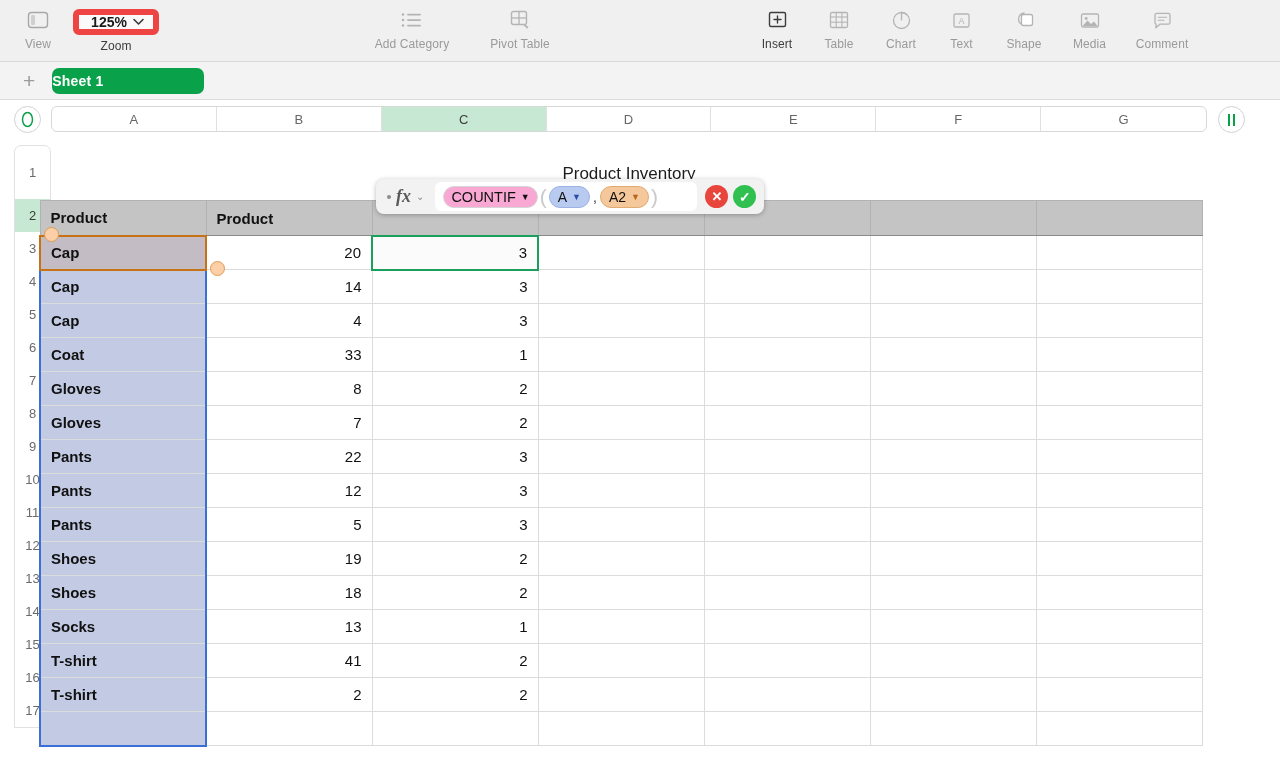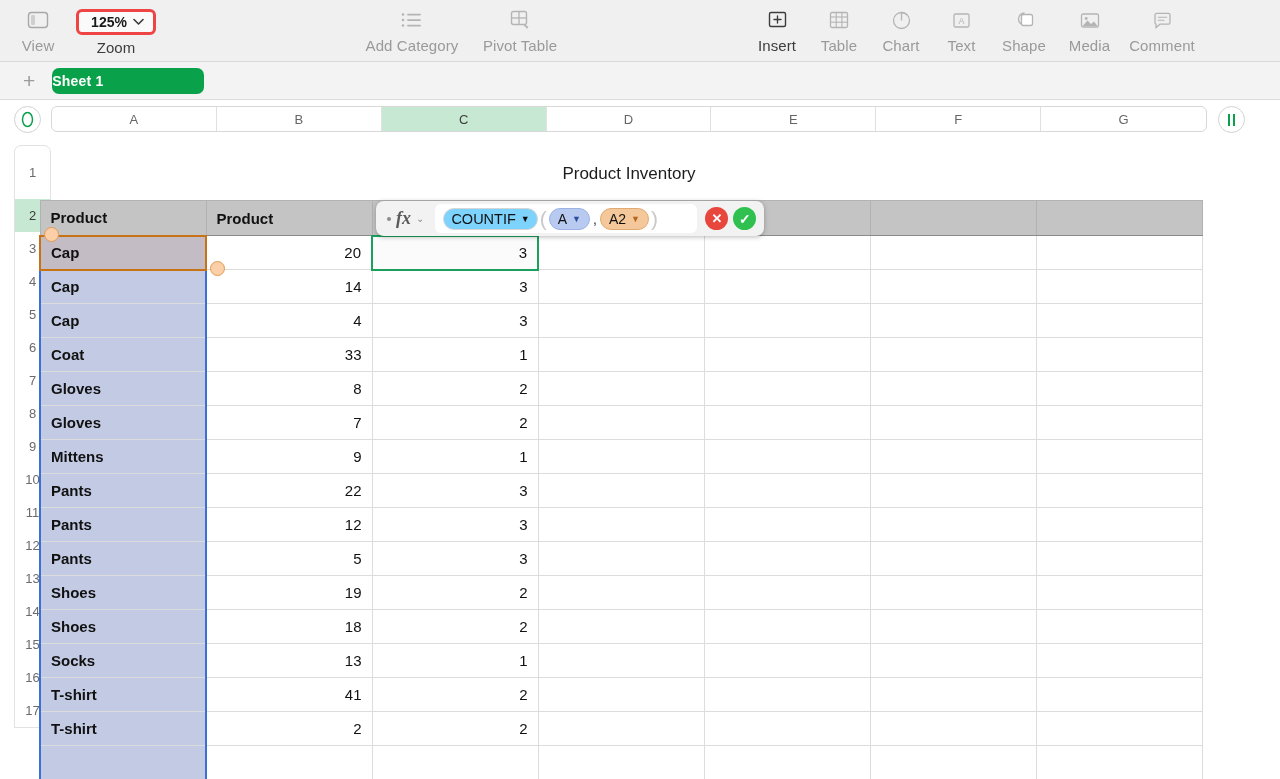--- a/index.html
+++ b/index.html
@@ -17,27 +17,27 @@
     background: #f0f0f0;
     border-bottom: 1px solid #d8d8d8;
     display: flex; align-items: flex-start;
   }
   .tb-group { display: flex; align-items: flex-start; }
   .tb-item {
     display: flex; flex-direction: column; align-items: center;
     padding-top: 4px; cursor: default;
   }
   .tb-icon { height: 32px; display: flex; align-items: center; justify-content: center; }
-  .tb-label { font-size: 15px; color: #9a9a9a; margin-top: 1px; letter-spacing: .1px; }
+  .tb-label { font-size: 12px; color: #9a9a9a; margin-top: 1px; letter-spacing: .1px; }
   .tb-label.dark { color: #3c3c3c; }
 
   .zoom-chip {
     display: flex; align-items: center; gap: 6px;
     height: 26px; padding: 0 9px 0 12px;
-    border: 3px solid #ef4444; border-radius: 6px;
+    border: 6px solid #ef4444; border-radius: 6px;
     background: #fafafa; font-size: 14px; font-weight: bold; color: #1a1a1a;
     margin-top: 5px;
   }
 
   
   .tabbar {
     position: absolute; left: 0; top: 62px; width: 1280px; height: 38px;
     background: #f3f3f3; border-bottom: 1px solid #dcdcdc;
     display: flex; align-items: center; padding-left: 18px; gap: 12px;
   }
@@ -109,42 +109,42 @@
   }
   .activecell { border: 2px solid #1aa05c !important; background: #fbfbfb !important; }
 
   .handle {
     position: absolute; width: 15px; height: 15px; border-radius: 50%;
     background: #fbd0a8; border: 1.5px solid #e09a52; z-index: 20;
   }
 
   
   .fx-bar {
-    position: absolute; left: 376px; top: 201px; height: 35px;
+    position: absolute; left: 376px; top: 179px; height: 35px;
     background: #f2f2f2; border-radius: 8px;
     box-shadow: 0 1px 5px rgba(0,0,0,.28);
     display: flex; align-items: center; padding: 3px; gap: 3px; z-index: 40;
   }
   .fx-left {
     display: flex; align-items: center; gap: 5px;
     background: #f2f2f2; border-radius: 6px; padding: 0 8px; height: 29px;
   }
   .fx-dot { width: 4px; height: 4px; border-radius: 50%; background: #8c8c8c; }
   .fx-glyph { font-family: "Liberation Serif", serif; font-style: italic; font-size: 18px; font-weight: bold; color: #5a5a5a; }
   .fx-chev { font-size: 10px; color: #8c8c8c; }
   .fx-field {
     background: #fff; border-radius: 6px; height: 29px; display: flex;
     align-items: center; padding: 0 6px 0 8px; gap: 2px; min-width: 262px;
   }
   .pill {
     display: inline-flex; align-items: center; gap: 5px;
     border-radius: 11px; padding: 2px 8px; font-size: 14px; color: #111;
     border: 1px solid transparent;
   }
-  .pill.fn   { background: #7dd3fc; border-color: #d6d6d6; font-size: 14.5px; padding: 2px 7px; }
+  .pill.fn   { background: #f9a8d4; border-color: #d6d6d6; font-size: 14.5px; padding: 2px 7px; }
   .pill.blue { background: #b8caf0; border-color: #9ab2e4; }
   .pill.orng { background: #f4c89a; border-color: #e0ab72; }
   .caret { font-size: 9px; }
   .caret.b { color: #2b4fa0; }
   .caret.o { color: #b4661c; }
   .paren { color: #c9c9c9; font-size: 21px; font-weight: 300; line-height: 0; }
   .comma { color: #333; font-size: 14px; padding: 0 1px; }
   .fx-actions { display: flex; gap: 5px; background: #f2f2f2; padding: 0 5px; height: 29px; align-items: center; }
   .circbtn {
     width: 23px; height: 23px; border-radius: 50%;
@@ -395,29 +395,20 @@
       <tr>
         <td class="c-prod rangesel left right">Gloves</td>
         <td class="c-num">7</td>
         <td class="c-num">2</td>
         <td></td>
         <td></td>
         <td></td>
         <td></td>
       </tr>
       <tr>
-        <td class="c-prod rangesel left right">Mittens</td>
-        <td class="c-num">9</td>
-        <td class="c-num">1</td>
-        <td></td>
-        <td></td>
-        <td></td>
-        <td></td>
-      </tr>
-      <tr>
         <td class="c-prod rangesel left right">Pants</td>
         <td class="c-num">22</td>
         <td class="c-num">3</td>
         <td></td>
         <td></td>
         <td></td>
         <td></td>
       </tr>
       <tr>
         <td class="c-prod rangesel left right">Pants</td>

